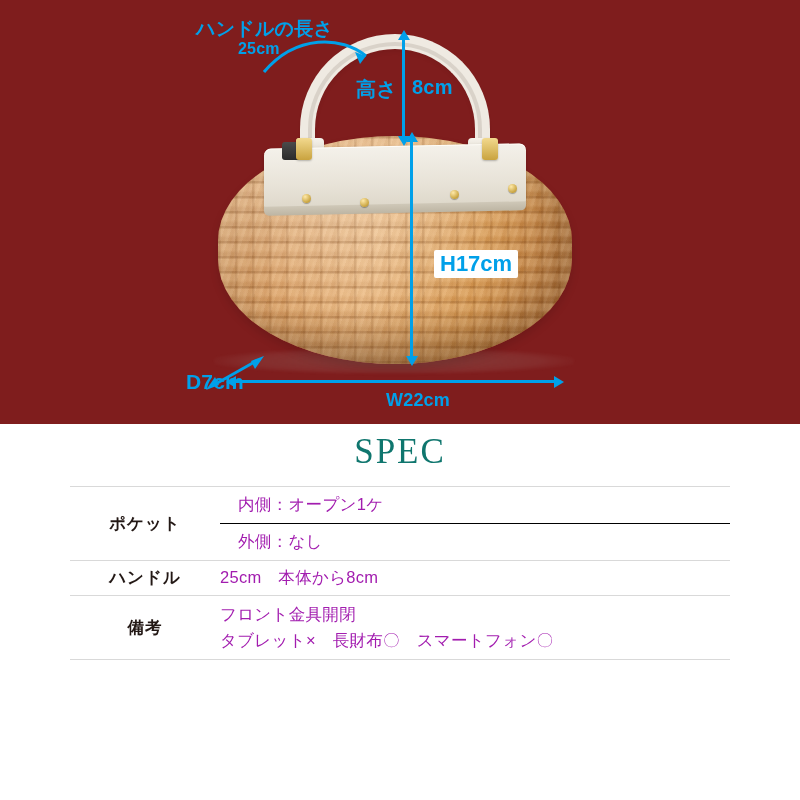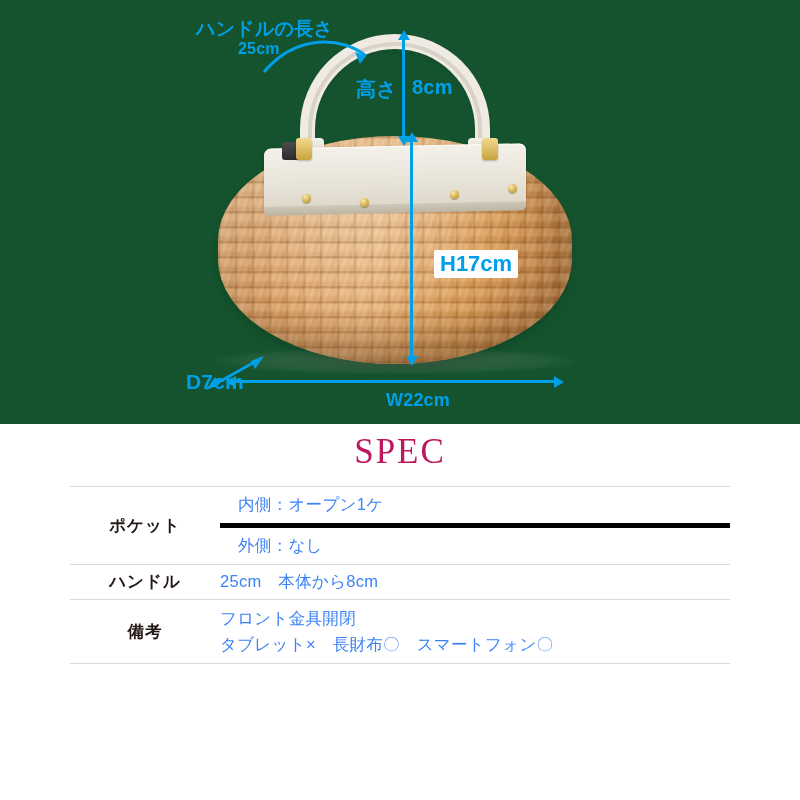--- a/index.html
+++ b/index.html
@@ -13,21 +13,21 @@
     font-family: "Liberation Sans", sans-serif;
     color: #231815;
     overflow: hidden;
   }
 
   
   #product-area {
     position: relative;
     width: 800px;
     height: 424px;
-    background: #14532d;
+    background: #7f1d1d;
   }
 
   
   .bag-wrap {
     position: absolute;
     left: 196px;
     top: 18px;
     width: 400px;
     height: 380px;
   }
@@ -230,21 +230,21 @@
     padding: 1px 6px;
     border-radius: 2px;
   }
 
   
   #spec-title {
     text-align: center;
     font-family: "Liberation Serif", serif;
     font-size: 35px;
     letter-spacing: 2px;
-    color: #be185d;
+    color: #0f766e;
     margin: 8px 0 14px 0;
   }
 
   table.spec {
     width: 660px;
     margin: 0 auto;
     border-collapse: collapse;
     table-layout: fixed;
     font-size: 16.5px;
   }
@@ -256,31 +256,31 @@
   }
   td.label {
     width: 150px;
     text-align: center;
     font-weight: 700;
     letter-spacing: 1px;
     color: #231815;
   }
   td.value {
     padding-left: 18px;
-    color: #3b82f6;
+    color: #a21caf;
     letter-spacing: 0.3px;
   }
   .pocket-cell {
     padding: 0 !important;
   }
   .pocket-line {
     padding: 7px 0 7px 18px;
   }
   .pocket-line + .pocket-line {
-    border-top: 5px solid #000000;
+    border-top: 1px solid #000000;
   }
   .two-line {
     line-height: 1.55;
   }
 </style>
 </head>
 <body>
 
 <div id="product-area">
 

